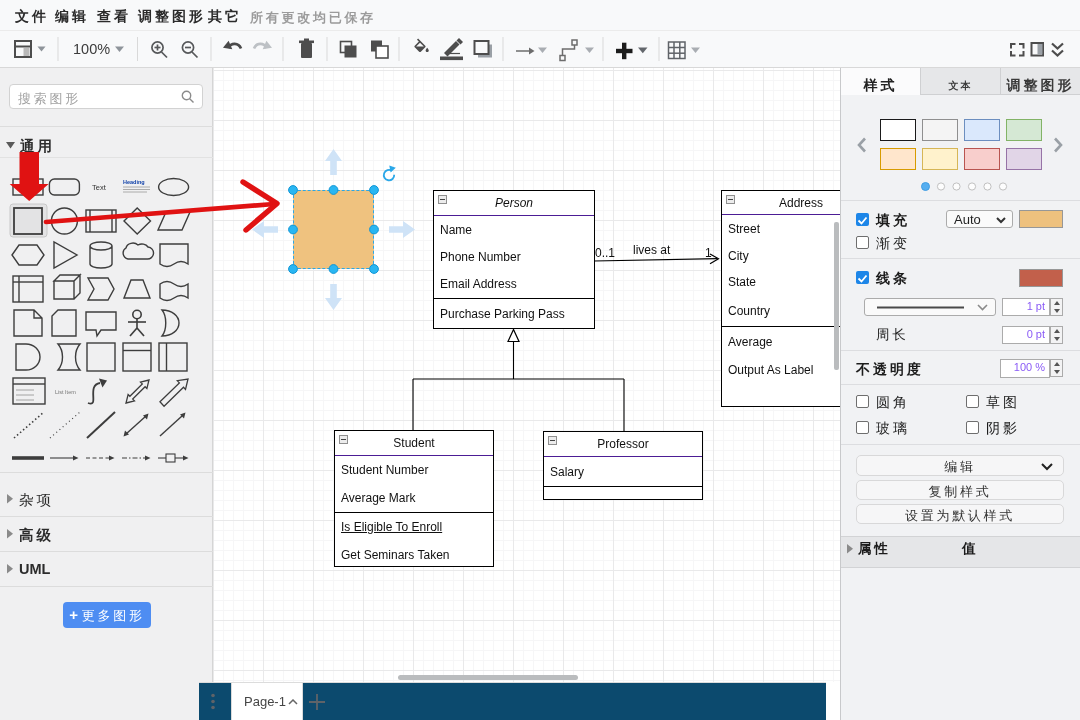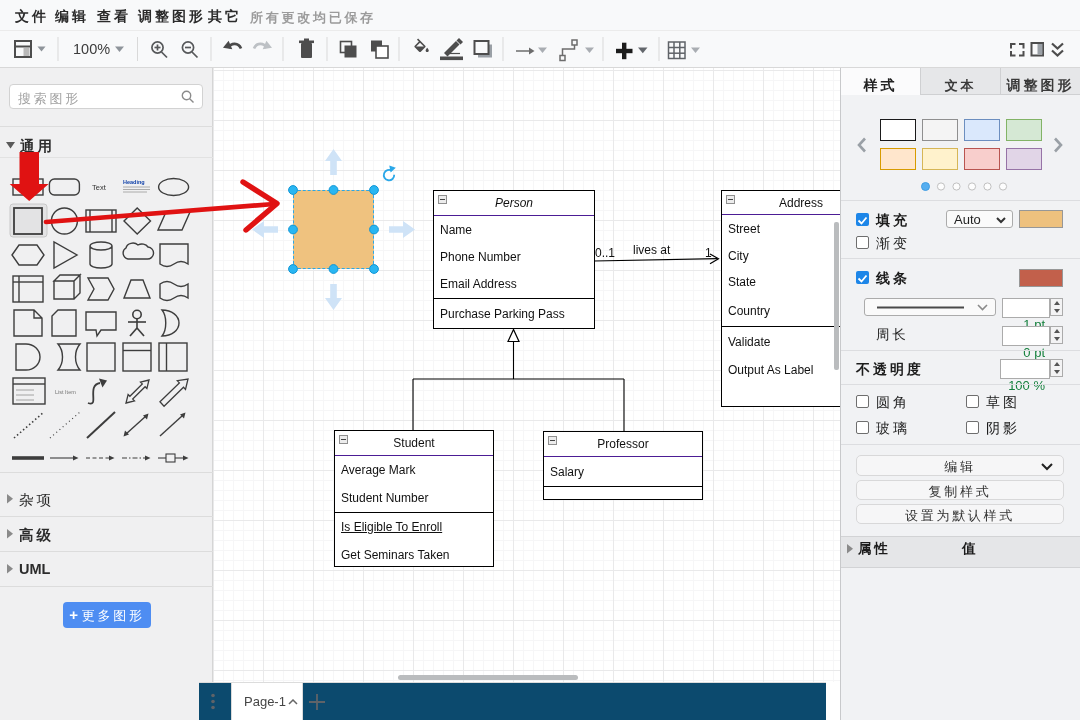--- a/index.html
+++ b/index.html
@@ -24,21 +24,21 @@
 .uml .t{border-bottom:1px solid #4c1d95;text-align:center;position:relative}
 .uml .r{padding-left:6px;display:flex;align-items:center}
 .uml .sep{border-top:1px solid #000}
 .coll{position:absolute;left:4px;top:4px;width:9px;height:9px;background:#ececec;border:1px solid #8f8f8f}
 .coll:after{content:"";position:absolute;left:1px;right:1px;top:3px;height:1px;background:#444}
 .cb{position:absolute;width:13px;height:13px;border-radius:2px}
 .cb.on{background:#1d86e8}
 .cb.off{background:#fff;border:1.5px solid #6e6e6e}
 .lbl{position:absolute;font-size:14px;color:#1c1c1c}
 .sep-r{position:absolute;left:841px;width:239px;height:1px;background:#dcdde0}
-.inp{position:absolute;background:#fff;border:1px solid #ababab;font-size:13px;color:#15803d;text-align:right;padding:18px 4px 0 0}
+.inp{position:absolute;background:#fff;border:1px solid #ababab;font-size:11px;color:#8b5cf6;text-align:right;padding:1px 4px 0 0}
 .btn{position:absolute;left:15px;width:208px;background:#f6f6f7;border:1px solid #d8d8d9;border-radius:5px;font-size:13px;color:#333;text-align:center;padding-top:2px}
 .spin{position:absolute;width:13px;height:18px;border:1px solid #ababab;background:linear-gradient(#f3f3f4 0 47%,#ababab 47% 53%,#f3f3f4 53%)}
 .spin:before{content:"";position:absolute;left:2.5px;top:2px;border-left:3.2px solid transparent;border-right:3.2px solid transparent;border-bottom:4px solid #555}
 .spin:after{content:"";position:absolute;left:2.5px;bottom:2px;border-left:3.2px solid transparent;border-right:3.2px solid transparent;border-top:4px solid #555}
 </style></head>
 <body>
 <div class="abs" id="menubar">
  <span class="cjk" style="left:15px">文件</span>
  <span class="cjk" style="left:55px">编辑</span>
  <span class="cjk" style="left:97px">查看</span>
@@ -258,27 +258,27 @@
  <div class="sep"></div>
  <div class="r" style="height:30px">Purchase Parking Pass</div>
 </div>
 <div class="uml" style="left:508px;top:122px;width:160px;height:217px">
  <div class="t" style="height:24px;line-height:24px">Address<span class="coll"></span></div>
  <div class="r" style="height:28px">Street</div>
  <div class="r" style="height:26px">City</div>
  <div class="r" style="height:26px">State</div>
  <div class="r" style="height:31px">Country</div>
  <div class="sep"></div>
- <div class="r" style="height:29px">Validate</div>
+ <div class="r" style="height:29px">Average</div>
  <div class="r" style="height:27px">Output As Label</div>
 </div>
 <div class="uml" style="left:121px;top:362px;width:160px;height:137px">
  <div class="t" style="height:25px;line-height:25px">Student<span class="coll"></span></div>
+ <div class="r" style="height:28px">Student Number</div>
  <div class="r" style="height:28px">Average Mark</div>
- <div class="r" style="height:28px">Student Number</div>
  <div class="sep"></div>
  <div class="r" style="height:28px">
         <u>Is Eligible To Enroll</u>
       </div>
  <div class="r" style="height:27px">Get Seminars Taken</div>
 </div>
 <div class="uml" style="left:330px;top:363px;width:160px;height:69px">
  <div class="t" style="height:25px;line-height:25px">Professor<span class="coll"></span></div>
  <div class="r" style="height:29px">Salary</div>
  <div class="sep"></div>
@@ -332,21 +332,21 @@
         <path d="M1 5 l4 -4 4 4" stroke="#666" stroke-width="1.5" fill="none"></path>
       </svg>
 </div>
 <svg width="18" height="18" style="position:absolute;left:109px;top:10px">
       <path d="M9 1 V17 M1 9 H17" stroke="#5f6368" stroke-width="1.8"></path>
     </svg>
 </div>
 <div class="abs" id="rpanel">
 <div style="position:absolute;left:0;top:0;width:239px;height:27px;display:flex">
  <div style="width:80px;background:#fbfbfc;border-right:1px solid #cfd0d2;text-align:center;line-height:35px;font-size:14px;color:#222"><span class="cjk" style="font-weight:bold">样式</span></div>
- <div style="width:80px;background:#e6e7e9;border-right:1px solid #cfd0d2;border-bottom:1px solid #cfd0d2;text-align:center;line-height:35px;font-size:13px;color:#3a3a3a"><span class="cjk" style="font-weight:bold">文本</span></div>
+ <div style="width:80px;background:#e6e7e9;border-right:1px solid #cfd0d2;border-bottom:1px solid #cfd0d2;text-align:center;line-height:35px;font-size:10px;color:#3a3a3a"><span class="cjk" style="font-weight:bold">文本</span></div>
  <div style="flex:1;background:#e6e7e9;border-bottom:1px solid #cfd0d2;text-align:center;line-height:35px;font-size:14px;color:#3a3a3a"><span class="cjk" style="font-weight:bold">调整图形</span></div>
 </div>
 <div style="position:absolute;left:39px;top:51px;width:36px;height:22px;background:#fff;border:1.6px solid #1a1a1a"></div>
 <div style="position:absolute;left:81px;top:51px;width:36px;height:22px;background:#f4f4f4;border:1px solid #8f8f8f"></div>
 <div style="position:absolute;left:123px;top:51px;width:36px;height:22px;background:#dae8fc;border:1px solid #6c8ebf"></div>
 <div style="position:absolute;left:165px;top:51px;width:36px;height:22px;background:#d5e8d4;border:1px solid #82b366"></div>
 <div style="position:absolute;left:39px;top:80px;width:36px;height:22px;background:#ffe6cc;border:1px solid #d79b00"></div>
 <div style="position:absolute;left:81px;top:80px;width:36px;height:22px;background:#fff2cc;border:1px solid #d6b656"></div>
 <div style="position:absolute;left:123px;top:80px;width:36px;height:22px;background:#f8cecc;border:1px solid #b85450"></div>
 <div style="position:absolute;left:165px;top:80px;width:36px;height:22px;background:#e1d5e7;border:1px solid #9673a6"></div>

